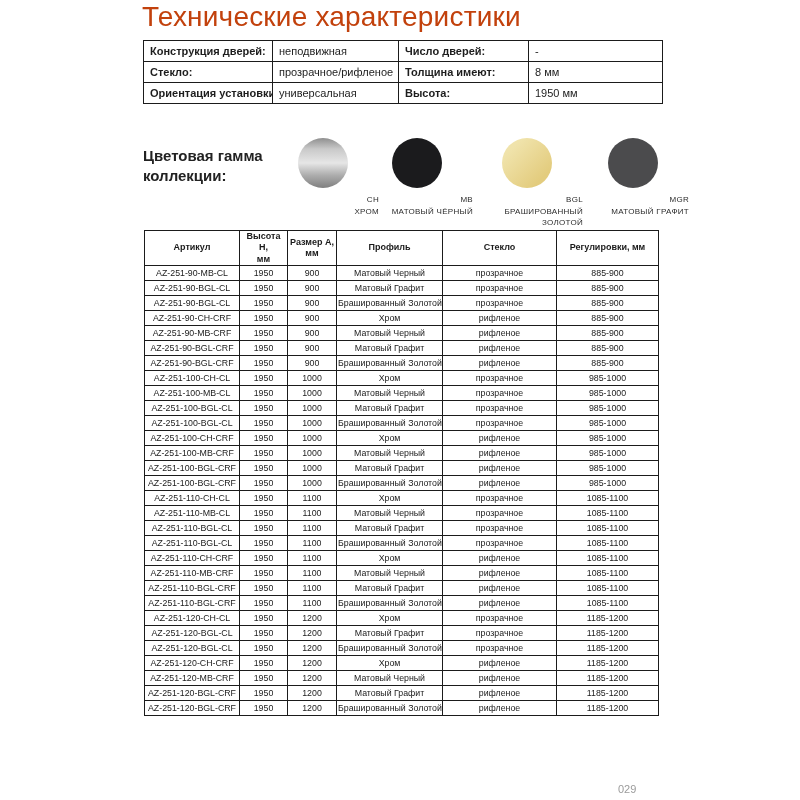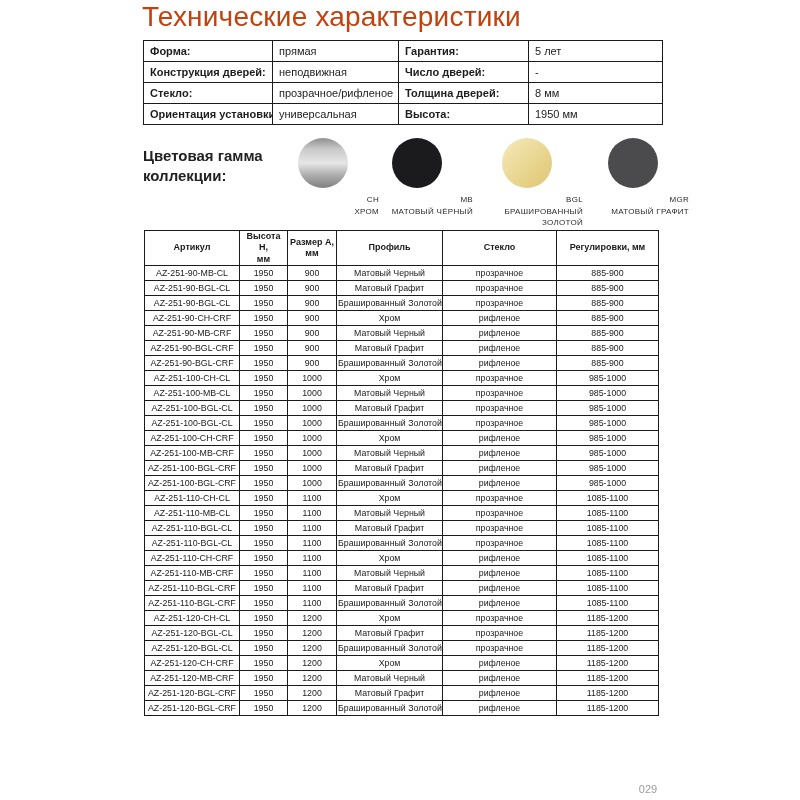--- a/index.html
+++ b/index.html
@@ -109,56 +109,50 @@
     left: 143px;
     top: 771px;
     font-size: 14.5px;
     color: #2e2e2e;
   }
   .page-number {
     position: absolute;
     left: 618px;
     top: 783px;
     width: 60px;
-    text-align: center;
+    text-align: left;
     font-size: 11px;
     color: #9b9b9b;
   }
 </style>
 </head>
 <body>
 
 <div class="page">
 
   <h1 class="title">Технические характеристики</h1>
 
   <table class="spec-table">
     <colgroup>
       <col style="width:129px">
         <col style="width:126px">
         <col style="width:130px">
         <col style="width:134px">
     </colgroup>
     <tbody>
         <tr>
-          <td class="lbl">Форма:</td>
-          <td>прямая</td>
-          <td class="lbl">Гарантия:</td>
-          <td>5 лет</td>
-        </tr>
-        <tr>
           <td class="lbl">Конструкция дверей:</td>
           <td>неподвижная</td>
           <td class="lbl">Число дверей:</td>
           <td>-</td>
         </tr>
         <tr>
           <td class="lbl">Стекло:</td>
           <td>прозрачное/рифленое</td>
-          <td class="lbl">Толщина дверей:</td>
+          <td class="lbl">Толщина имеют:</td>
           <td>8 мм</td>
         </tr>
         <tr>
           <td class="lbl">Ориентация установки:</td>
           <td>универсальная</td>
           <td class="lbl">Высота:</td>
           <td>1950 мм</td>
         </tr>
       </tbody>
   </table>

